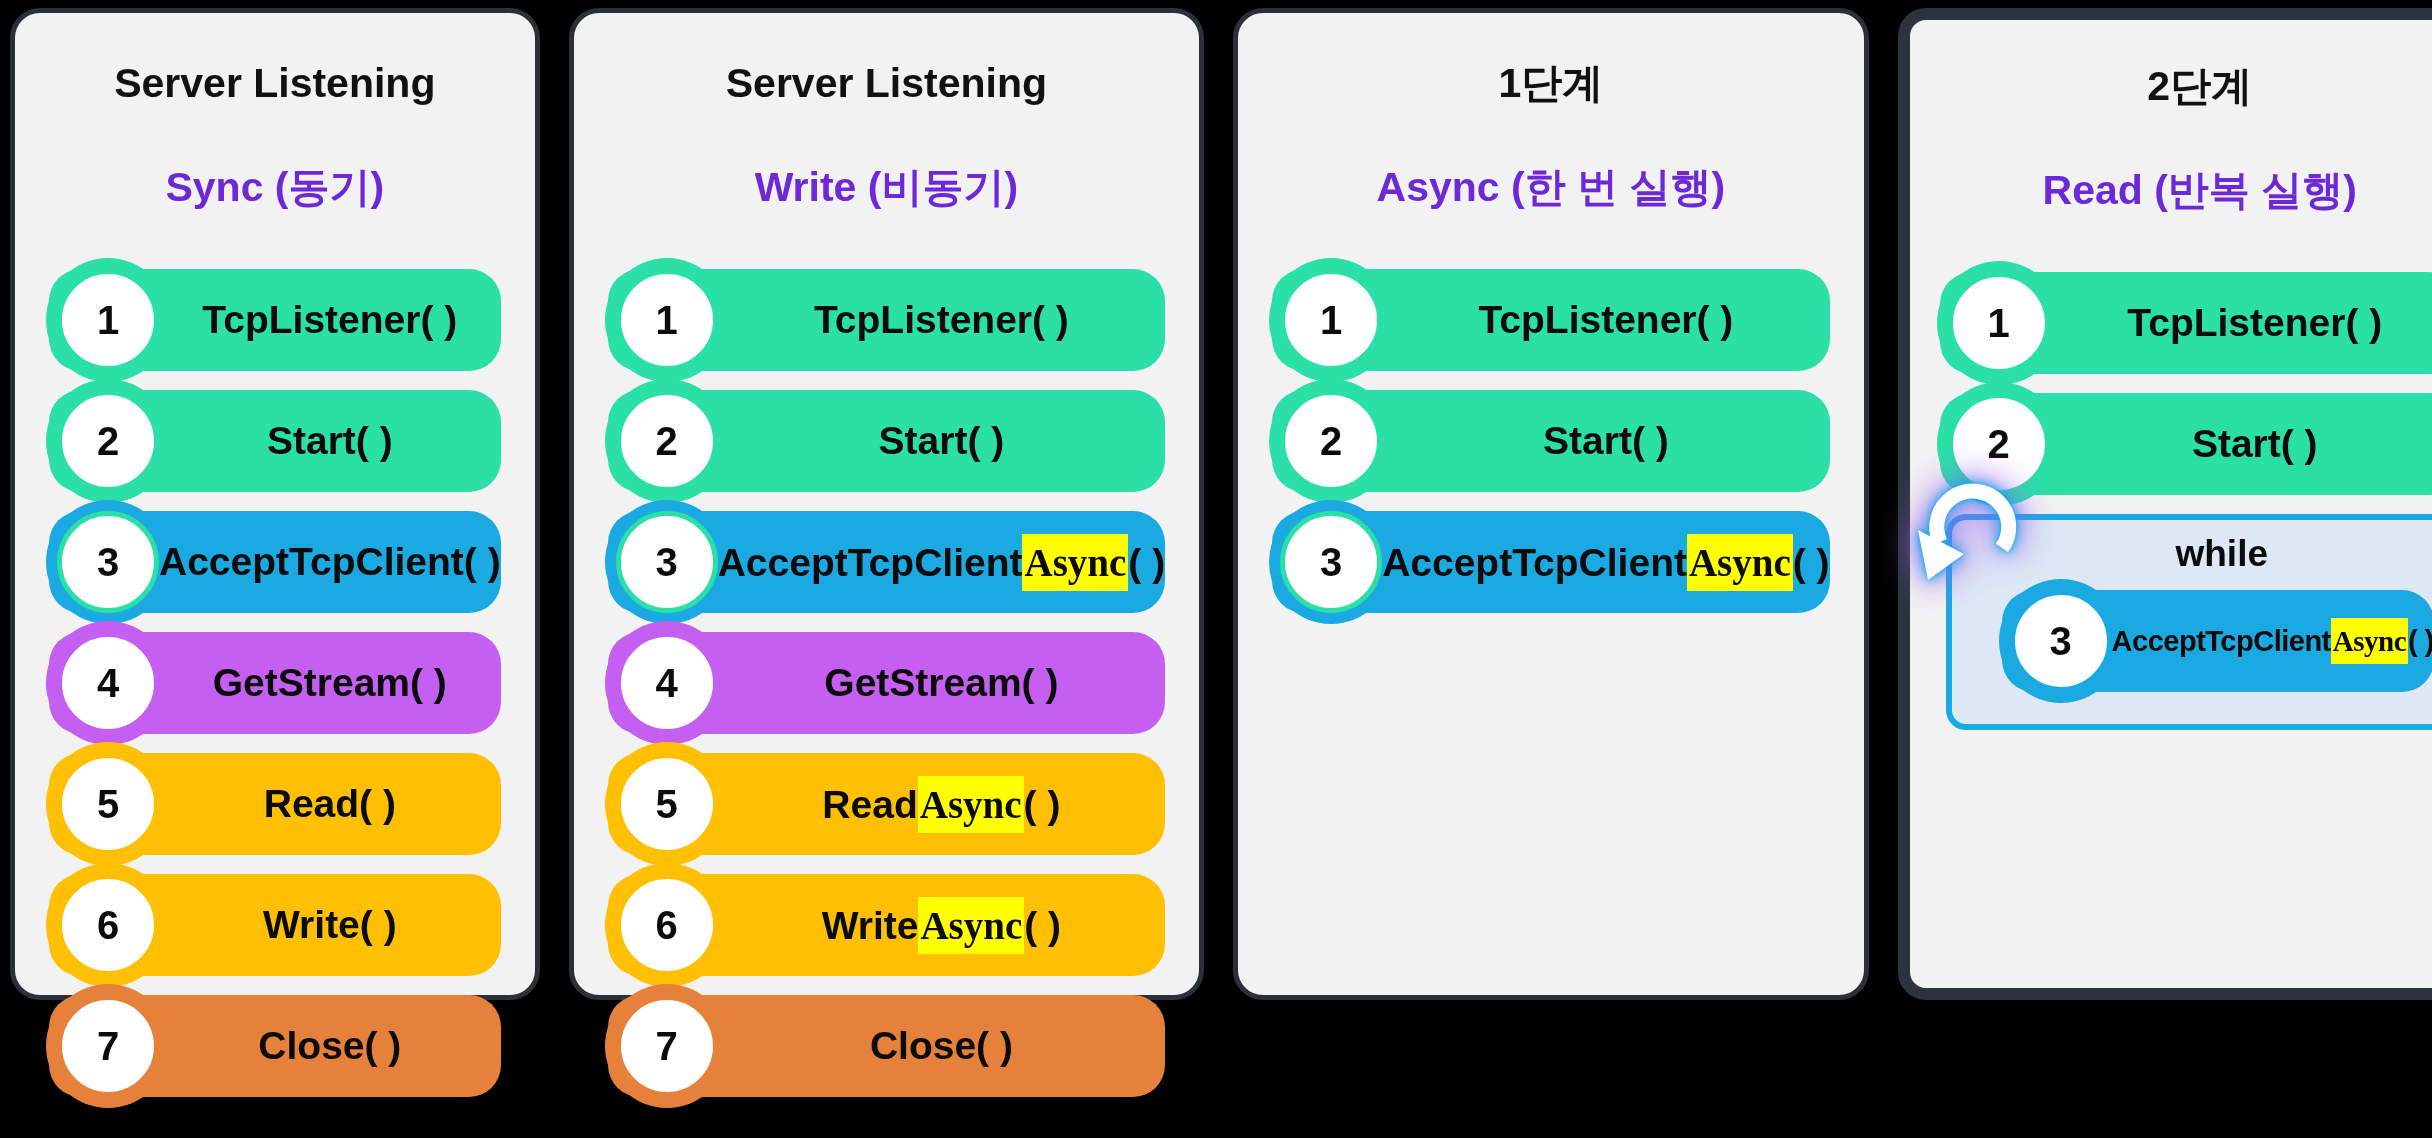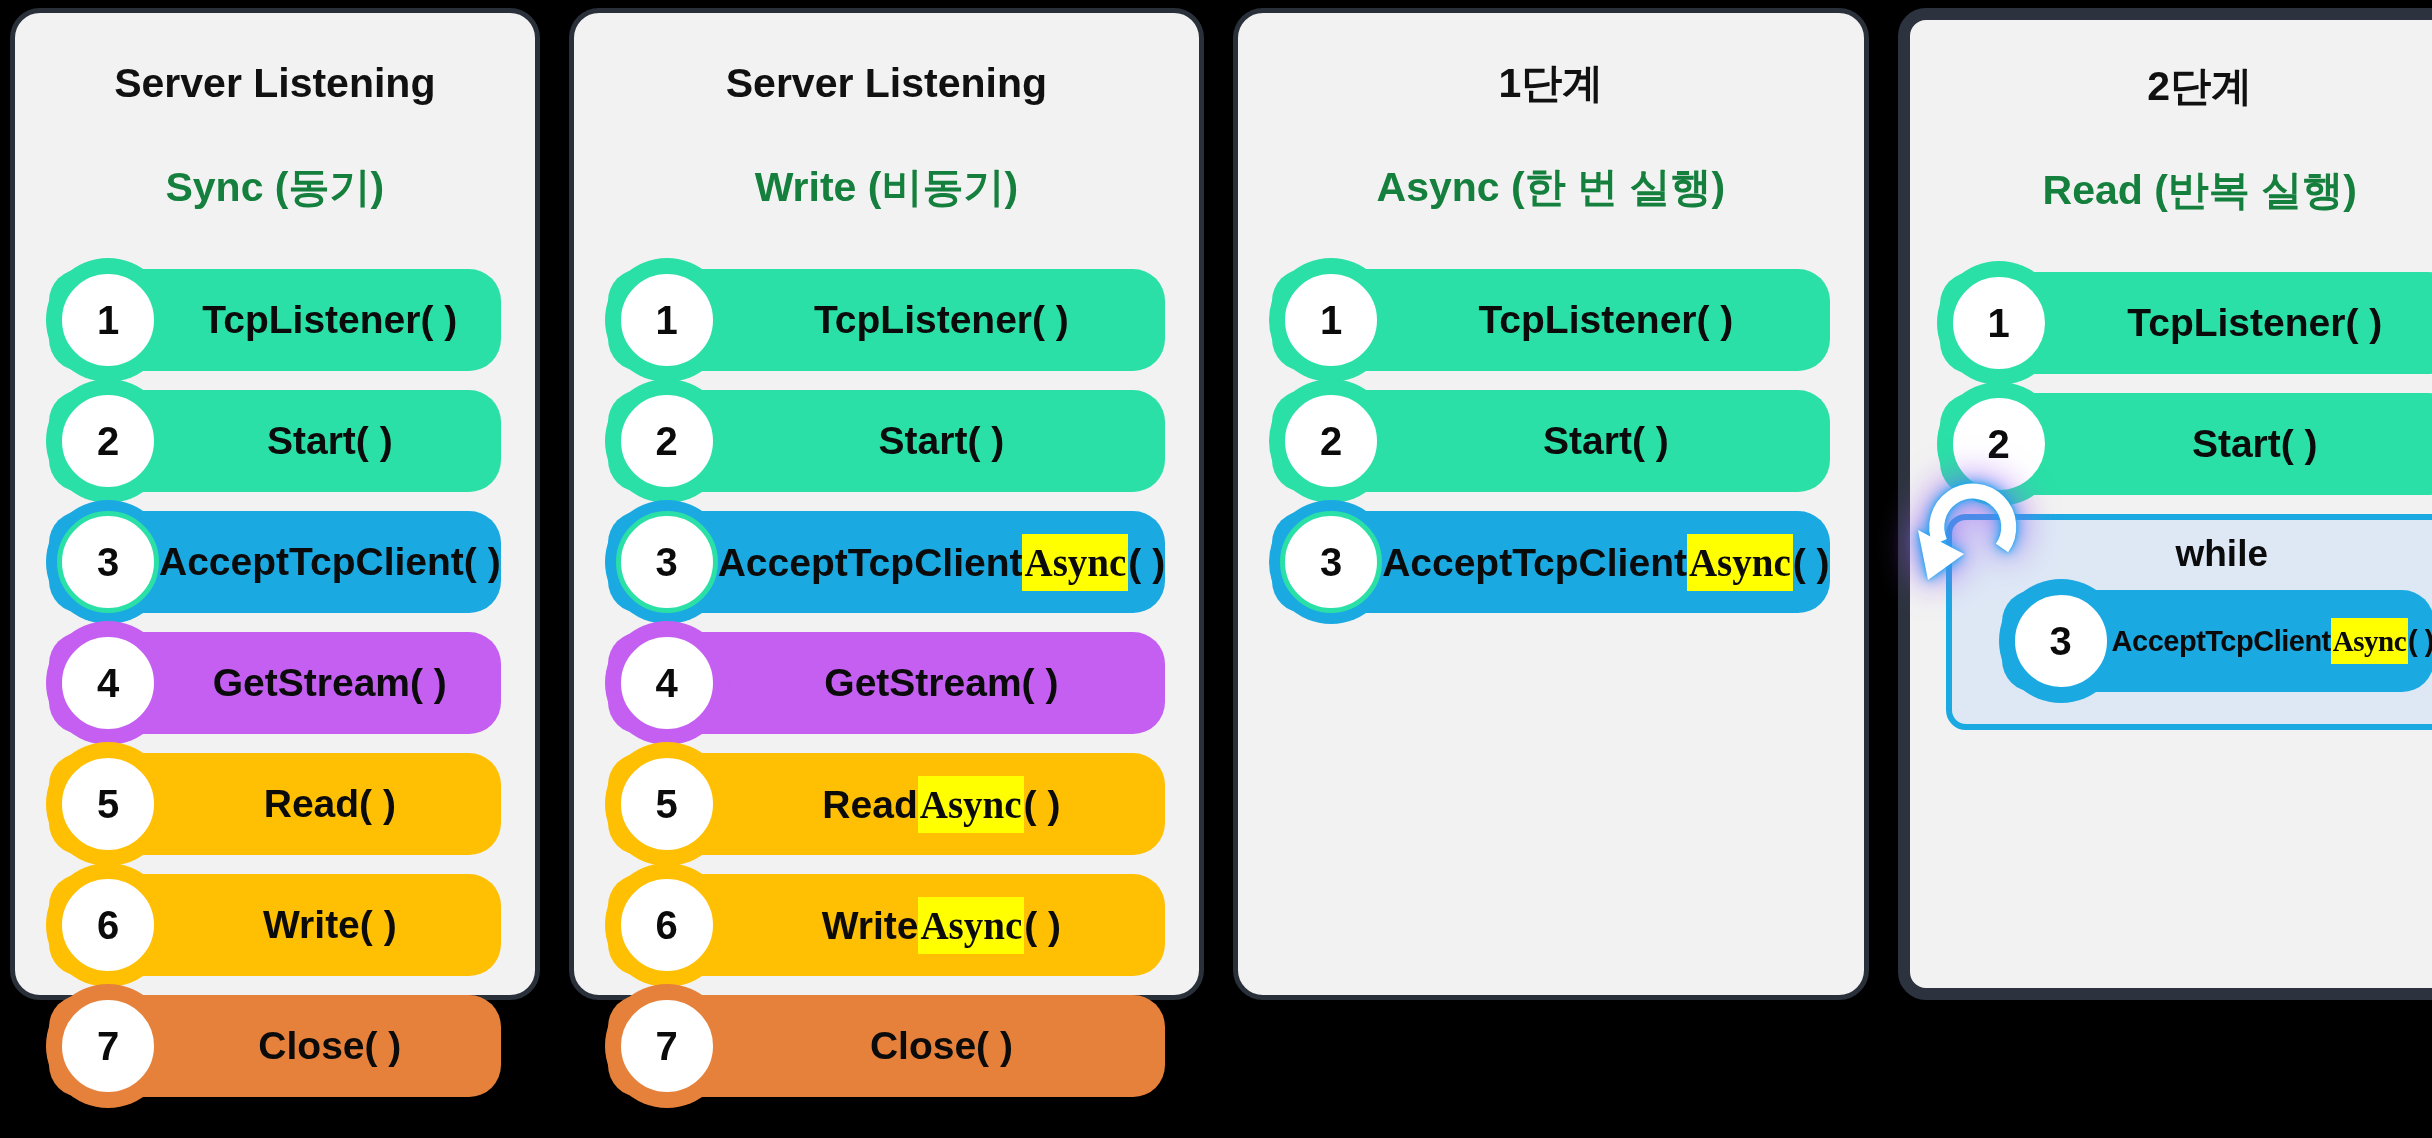--- a/index.html
+++ b/index.html
@@ -36,21 +36,21 @@
     font-size: 41px;
     line-height: 48px;
     margin-top: 16px;
     color: #111;
   }
   .psubtitle {
     text-align: center;
     font-size: 41px;
     line-height: 48px;
     margin-top: 56px;
-    color: #15803d;
+    color: #6d28d9;
   }
   .pills { margin-top: 58px; }
   .pill {
     display: flex;
     align-items: center;
     height: 102px;
     border-radius: 32px;
     background: var(--c);
     margin-bottom: 19px;
   }

